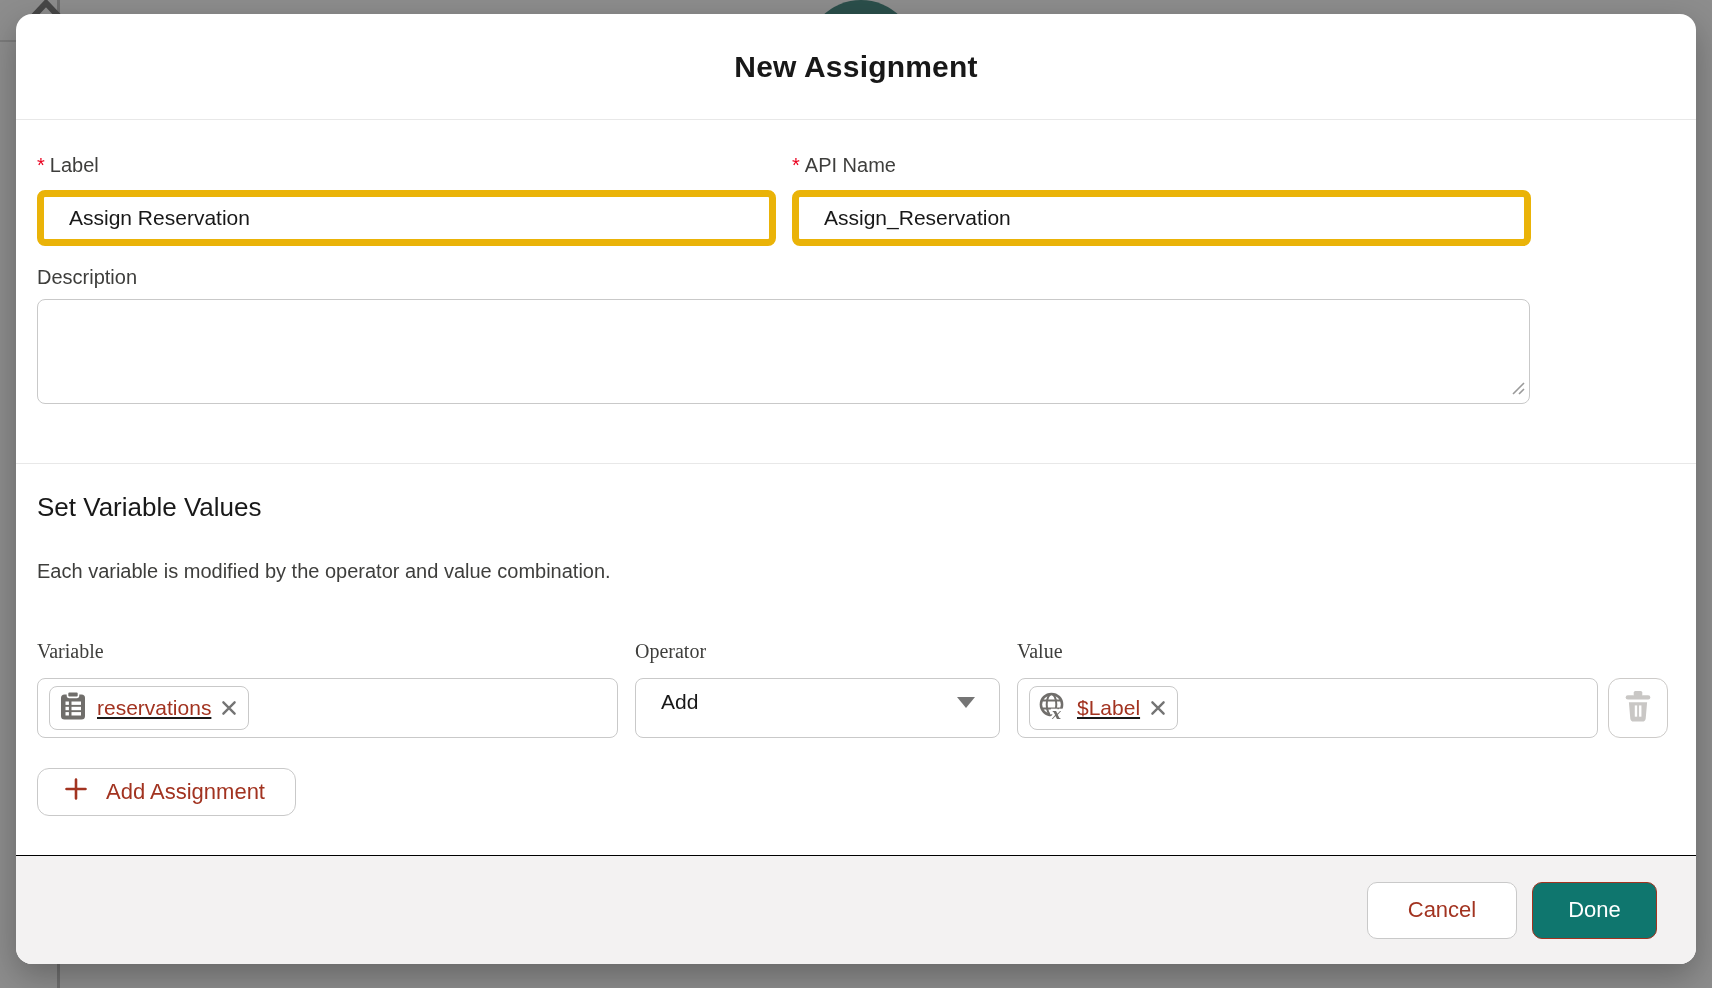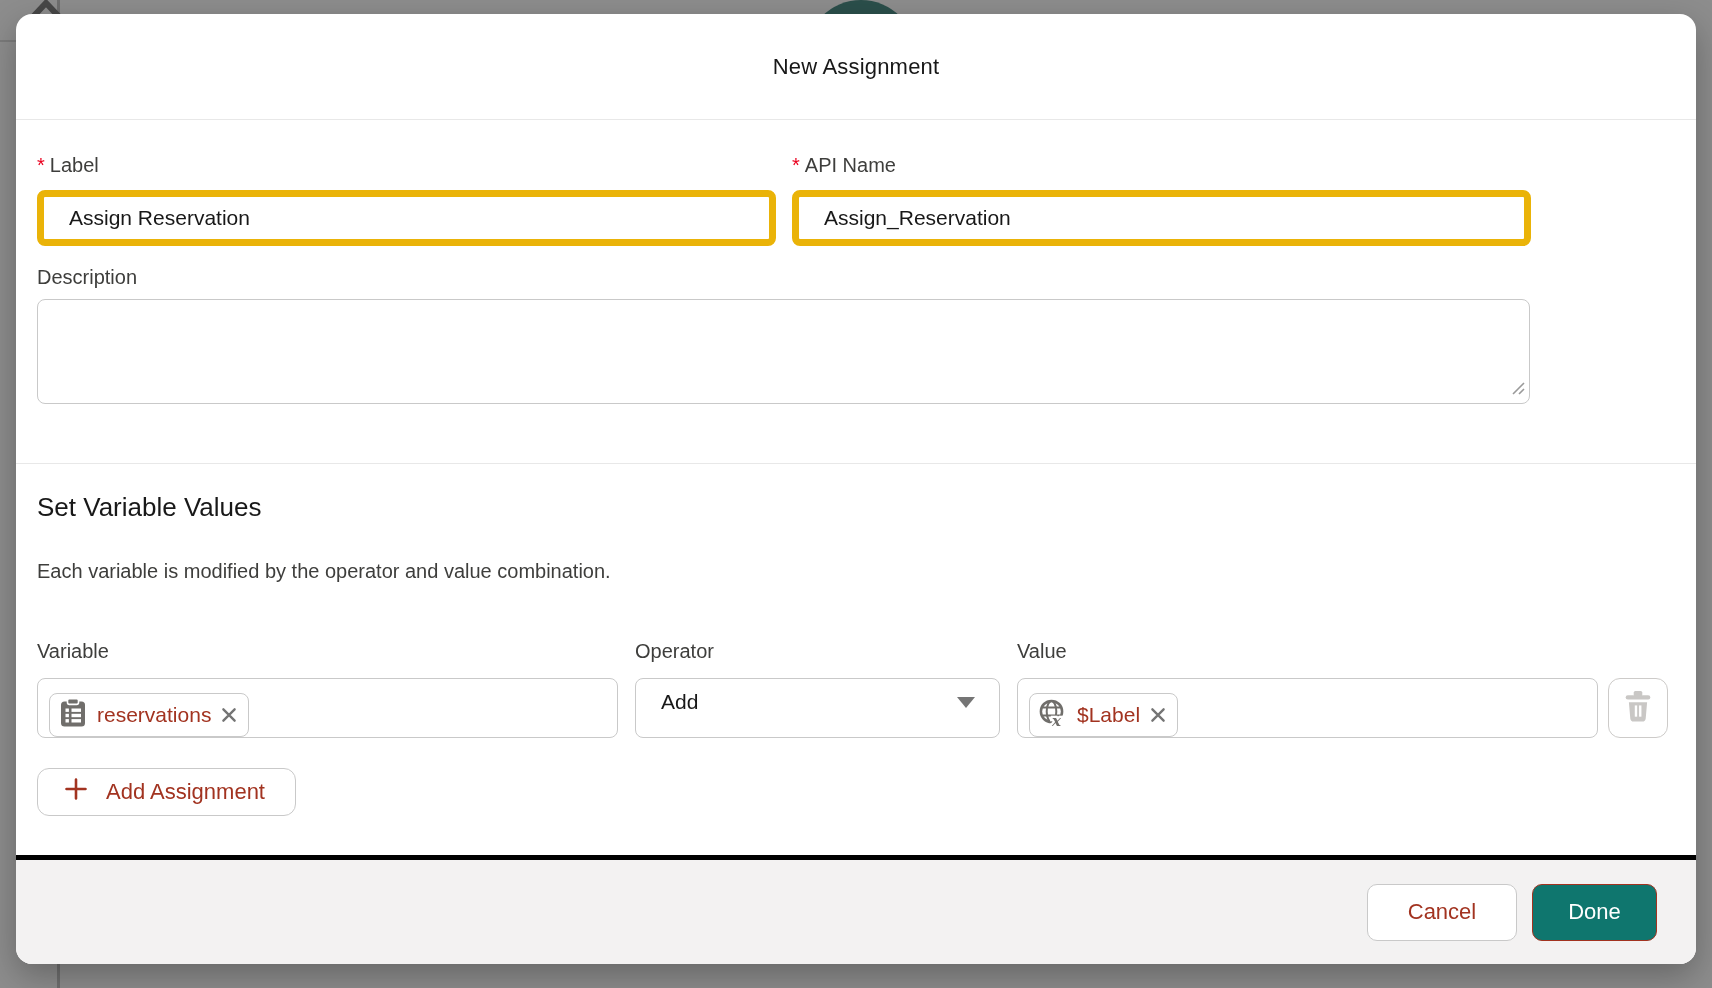--- a/index.html
+++ b/index.html
@@ -22,21 +22,21 @@
   .modal {
     position:absolute; left:16px; top:14px; width:1680px; height:950px;
     background:#ffffff; border-radius:16px; overflow:hidden;
     box-shadow:0 12px 34px rgba(0,0,0,.28);
   }
   .modal-header {
     position:absolute; top:0; left:0; right:0; height:106px;
     display:flex; align-items:center; justify-content:center;
     border-bottom:1px solid #e8e8e8;
   }
-  .modal-title { font-size:22px; font-weight:400; color:#181818; letter-spacing:.2px; }
+  .modal-title { font-size:30px; font-weight:700; color:#181818; letter-spacing:.2px; }
 
   .field-label { position:absolute; font-size:20px; color:#3e3e3c; }
   .req { color:#ea001e; margin-right:5px; }
 
   .text-input {
     position:absolute; height:56px; border:7px solid #eab308; border-radius:8px;
     font-family:"Liberation Sans", sans-serif; font-size:21px; color:#181818;
     padding:0 16px 0 25px; background:#fff; outline:none; width:739px;
   }
   .textarea-wrap { position:absolute; left:21px; top:285px; width:1493px; height:105px; }
@@ -45,26 +45,26 @@
     resize:none; outline:none; font-family:"Liberation Sans", sans-serif;
     font-size:21px; padding:12px 16px; color:#181818; background:#fff;
   }
   .resize-handle { position:absolute; right:5px; bottom:5px; cursor:nwse-resize; }
 
   .divider { position:absolute; left:0; right:0; top:449px; height:1px; background:#e8e8e8; }
 
   .section-heading { position:absolute; left:21px; top:478px; font-size:26px; font-weight:500; color:#181818; }
   .section-helper  { position:absolute; left:21px; top:546px; font-size:20px; color:#3e3e3c; }
 
-  .col-label { position:absolute; top:626px; font-size:20px; color:#3e3e3c; }
+  .col-label { position:absolute; top:626px; font-size:20px; color:#3e3e3c;font-family:Liberation Serif, serif; }
 
   .combo-box {
     position:absolute; top:664px; height:60px; background:#fff;
     border:1px solid #c9c9c9; border-radius:8px;
-    display:flex; align-items:flex-end; padding-left:11px;
+    display:flex; align-items:center; padding-left:11px;text-decoration:underline;
   }
   .pill {
     display:flex; align-items:center; gap:9px; height:44px;
     border:1px solid #c9c9c9; border-radius:8px; padding:0 10px 0 8px; background:#fff;
   }
   .pill-text { font-size:21px; color:#a23320; }
   .pill-x { display:flex; align-items:center; cursor:pointer; }
 
   .op-select {
     position:absolute; top:664px; left:619px; width:365px; height:60px;
@@ -82,21 +82,21 @@
 
   .add-btn {
     position:absolute; left:21px; top:754px; height:48px;
     border:1px solid #c9c9c9; border-radius:12px; background:#fff;
     display:flex; align-items:center; gap:18px; padding:0 30px 0 26px;
     font-size:22px; font-weight:500; color:#a23320; cursor:pointer;
   }
 
   .modal-footer {
     position:absolute; left:0; right:0; top:841px; height:109px;
-    background:#f3f2f2; border-top:5px solid #000000;
+    background:#f3f2f2; border-top:1px solid #000000;
     display:flex; align-items:center; justify-content:flex-end;
     gap:15px; padding-right:39px;
   }
   .btn { height:57px; border-radius:10px; font-family:"Liberation Sans", sans-serif;
          font-size:22px; font-weight:500; display:flex; align-items:center; justify-content:center;
          cursor:pointer; }
   .btn-cancel { width:150px; background:#fff; border:1px solid #c9c9c9; color:#a23320; }
   .btn-done   { width:125px; background:#0f766e; border:1px solid #a23320; color:#ffffff; }
 </style>
 </head>

